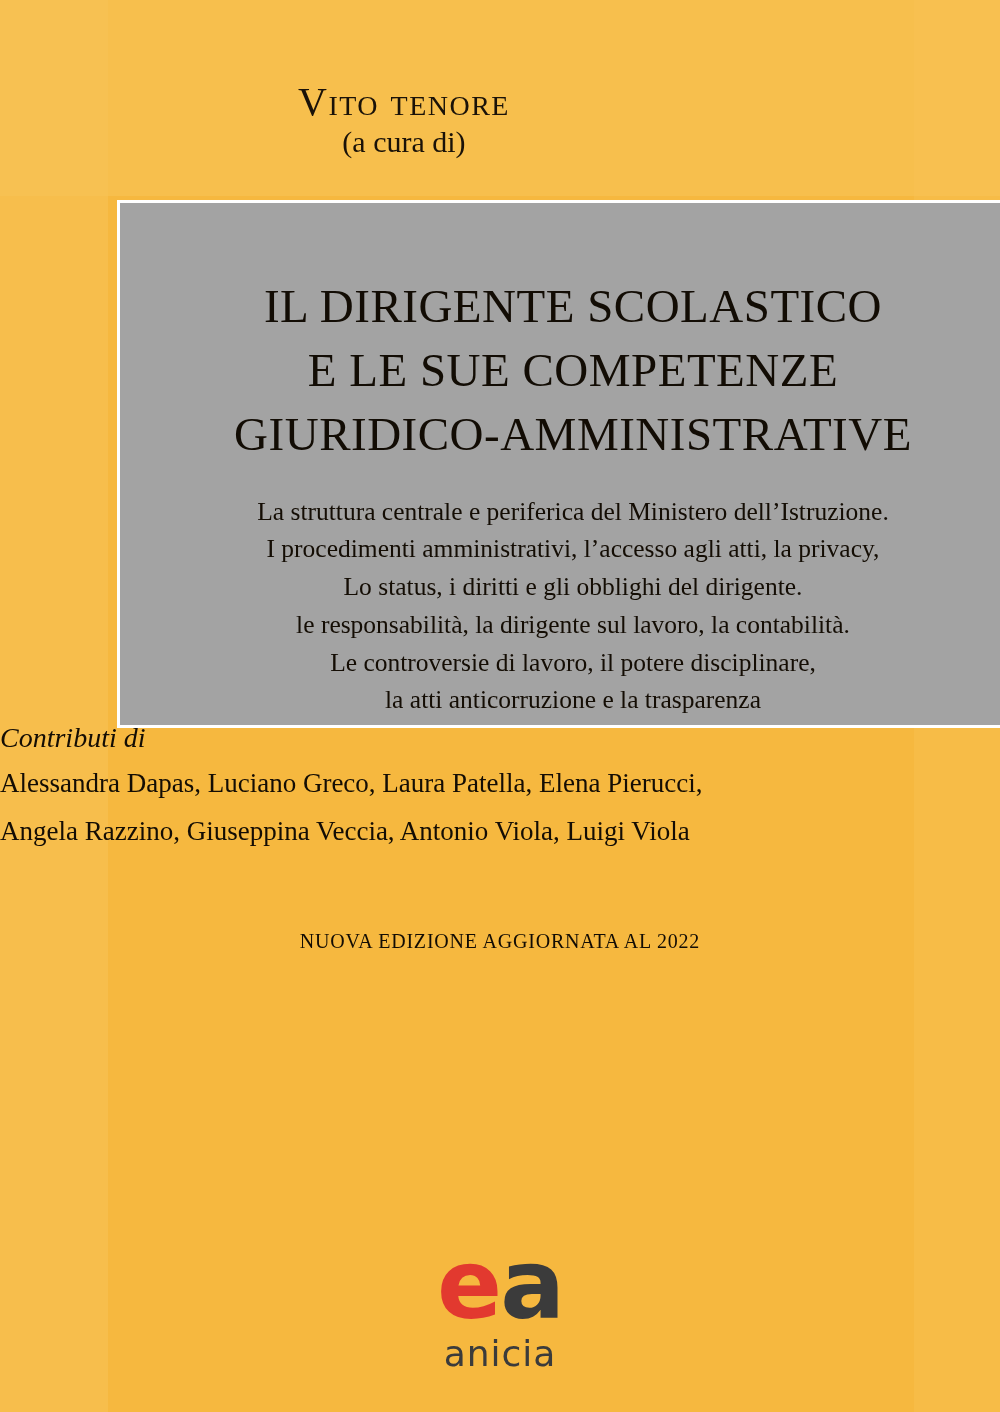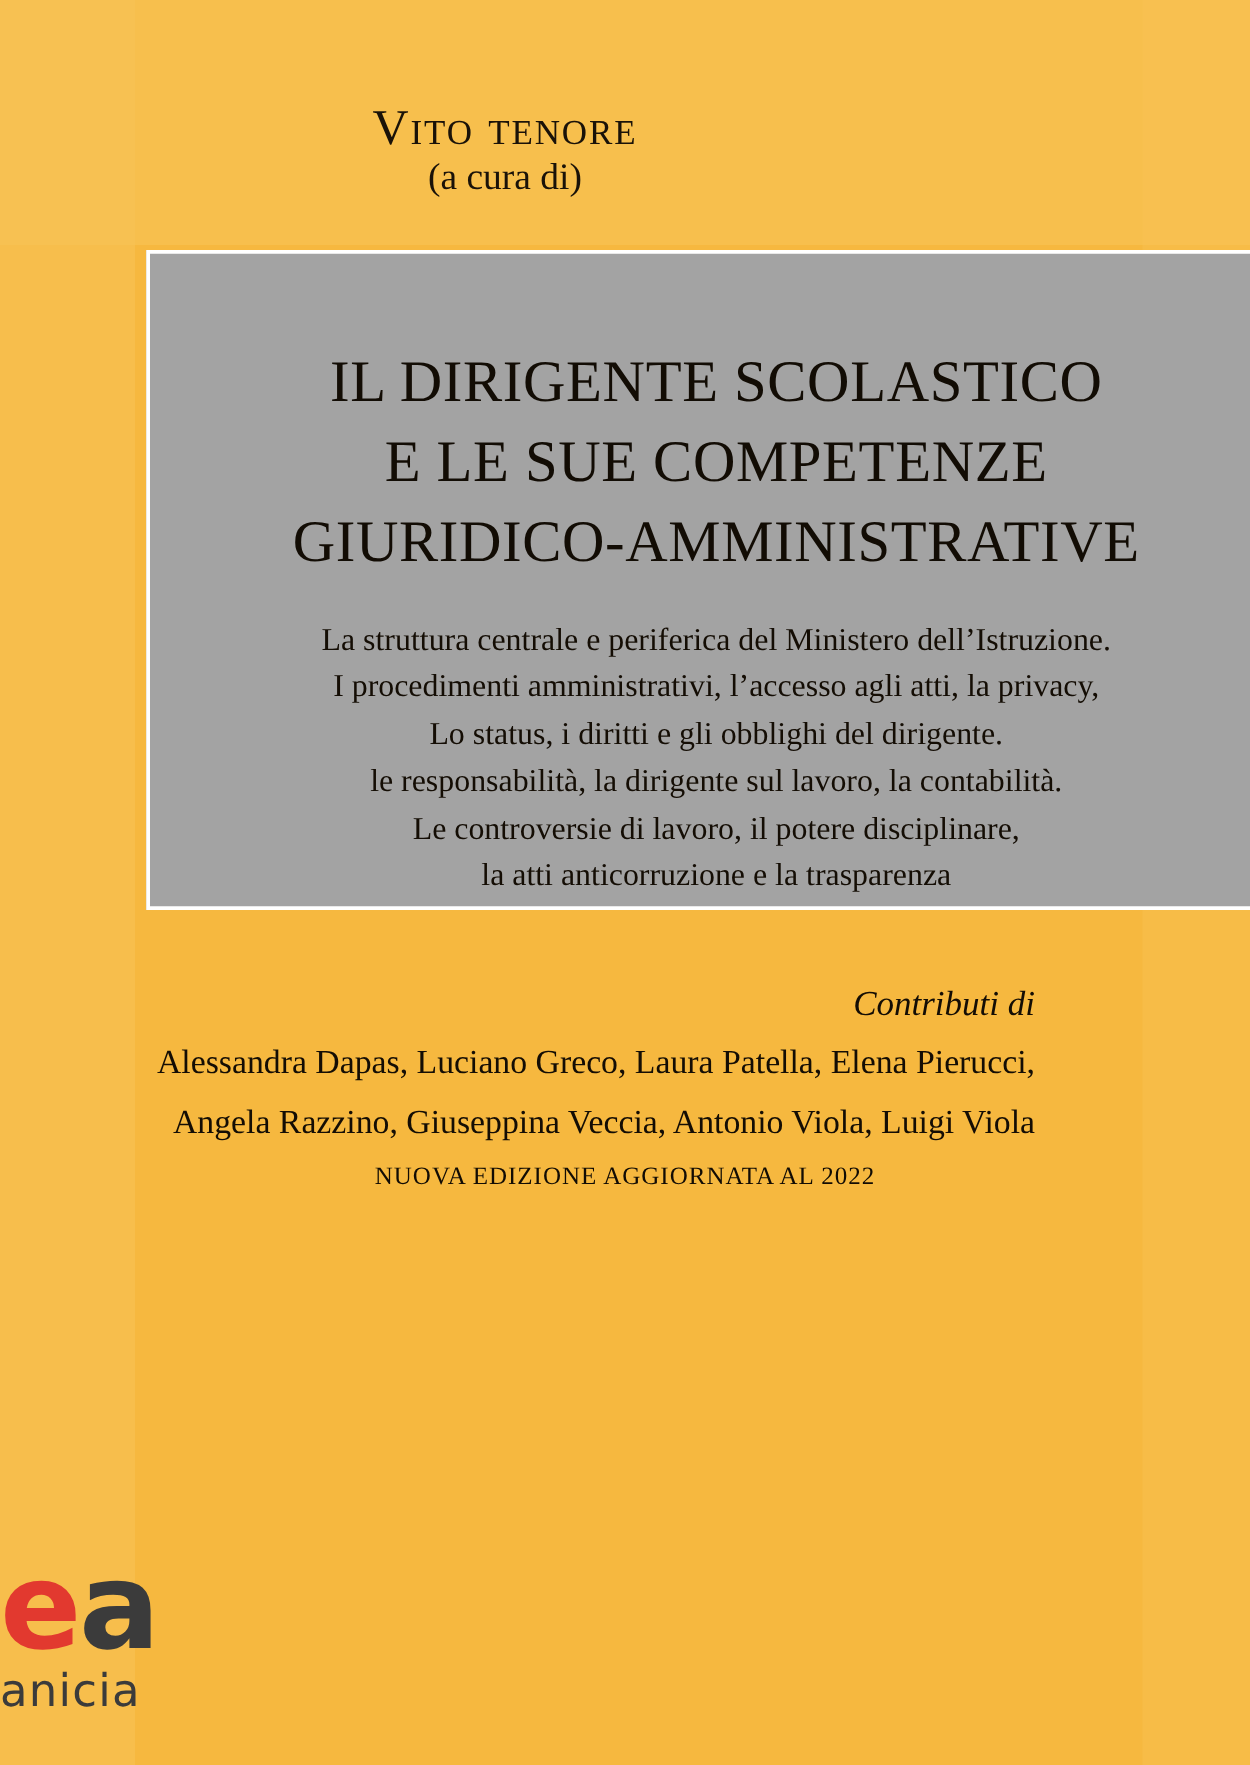--- a/index.html
+++ b/index.html
@@ -109,56 +109,56 @@
     line-height: 1.48;
     color: #140d04;
   }
   .subtitle div {
     white-space: nowrap;
   }
 
   
   .contrib {
     position: absolute;
-    top: 788px;
+    top: 722px;
     left: 0;
     width: 828px;
-    text-align: right;
+    text-align: left;
   }
   .contrib-label {
     font-style: italic;
     font-size: 28px;
     color: #140d04;
   }
   .contrib-line {
     margin-top: 10px;
     font-size: 27px;
     line-height: 1.42;
     color: #140d04;
-    padding-left: 20px;
   }
 
   
   .edition {
     position: absolute;
     top: 930px;
     left: 0;
     width: 1000px;
     text-align: center;
     font-size: 20px;
     letter-spacing: 0.8px;
     color: #120c04;
   }
 
   
   .logo {
     position: absolute;
     left: 0;
     bottom: 38px;
     width: 1000px;
+    text-align: center;
   }
   .logo-mark {
     display: inline-block;
     font-size: 96px;
     line-height: 0.95;
     letter-spacing: -2px;
     font-family: "DejaVu Sans", sans-serif;
     font-weight: 700;
   }
   .logo-e { color: #e2392f; }

